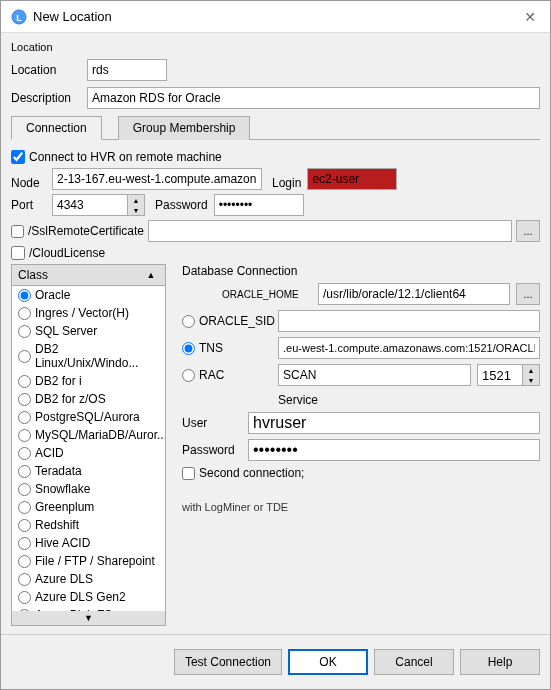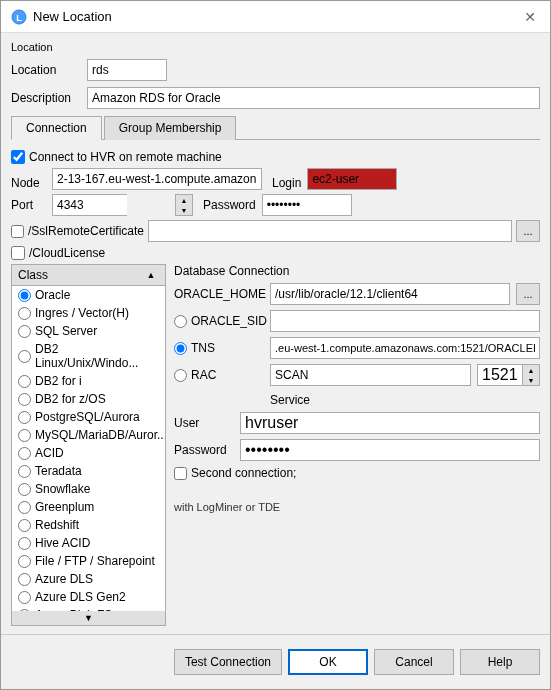--- a/index.html
+++ b/index.html
@@ -102,21 +102,21 @@
       border-bottom: 1px solid #aaa;
       margin-bottom: 6px;
     }
     .tab {
       padding: 4px 14px;
       font-size: 12px;
       cursor: pointer;
       border: 1px solid #aaa;
       border-bottom: none;
       background: #e0e0e0;
-      margin-right: 2px;
+      margin-right: 16px;
       position: relative;
       bottom: -1px;
     }
     .tab.active {
       background: #f0f0f0;
       border-bottom: 1px solid #f0f0f0;
       z-index: 1;
     }
     .connection-section {
       display: flex;
@@ -157,21 +157,20 @@
     }
     .port-row {
       display: flex;
       align-items: center;
       gap: 6px;
     }
     .port-label { width: 35px; font-size: 12px; }
     .port-input-wrap {
       display: flex;
       align-items: center;
-      gap: 48px;
     }
     .port-input {
       width: 75px;
       height: 22px;
       border: 1px solid #aaa;
       border-right: none;
       padding: 2px 4px;
       font-size: 12px;
       background: #fff;
     }
@@ -221,21 +220,21 @@
       border: 1px solid #aaa;
       background: #e0e0e0;
       cursor: pointer;
       font-size: 11px;
       display: flex;
       align-items: center;
       justify-content: center;
     }
     .main-area {
       display: flex;
-      gap: 8px;
+      gap: 16px;
       flex: 1;
       overflow: hidden;
     }
     .class-panel {
       width: 155px;
       border: 1px solid #aaa;
       background: #fff;
       display: flex;
       flex-direction: column;
       overflow: hidden;
@@ -275,21 +274,22 @@
       font-size: 12px;
       font-weight: normal;
     }
     .db-row {
       display: flex;
       align-items: center;
       gap: 6px;
     }
     .db-row-label {
       width: 90px;
-      font-size: 12px;
+      font-size: 10px;
+      margin-left: 40px;
     }
     .db-input {
       flex: 1;
       height: 22px;
       border: 1px solid #aaa;
       padding: 2px 4px;
       font-size: 12px;
       background: #fff;
     }
     .radio-label {
@@ -310,21 +310,21 @@
     .scan-port-wrap {
       display: flex;
       align-items: center;
     }
     .scan-port-input {
       width: 45px;
       height: 22px;
       border: 1px solid #aaa;
       border-right: none;
       padding: 2px 4px;
-      font-size: 16px;
+      font-size: 13px;
       background: #fff;
     }
     .service-label {
       font-size: 12px;
       margin-left: 96px;
       margin-top: 2px;
     }
     .user-row {
       display: flex;
       align-items: center;

